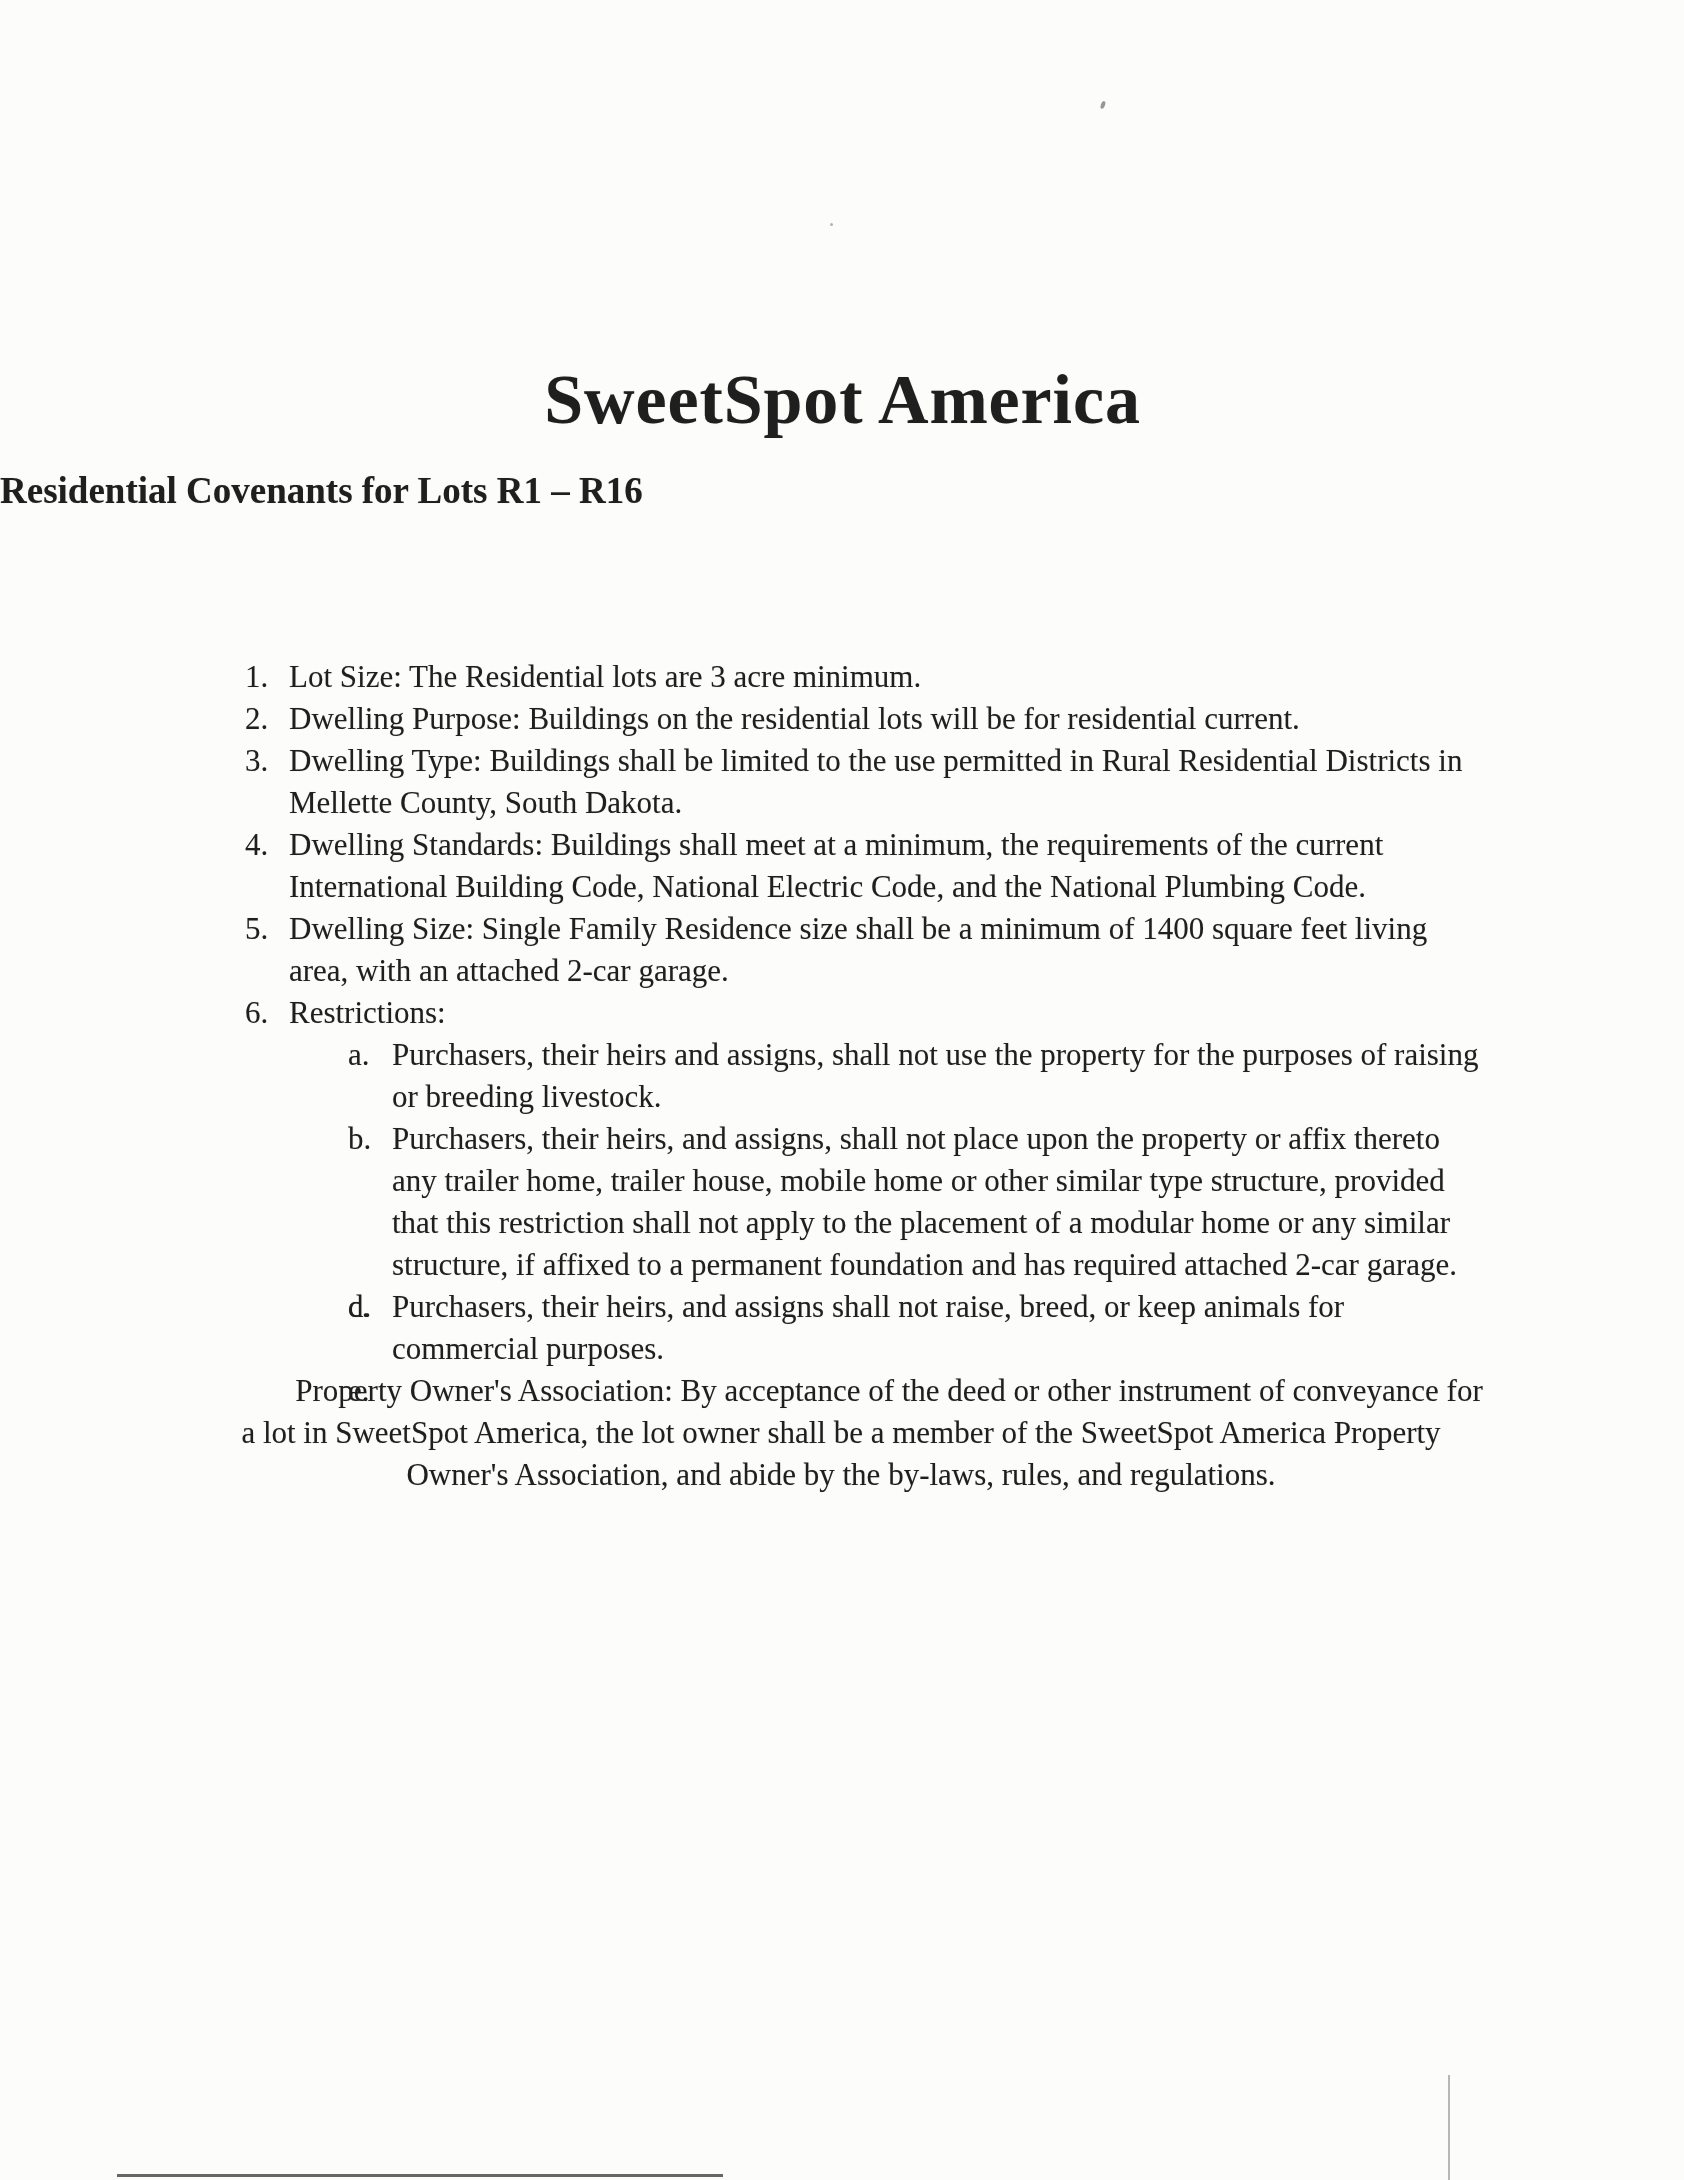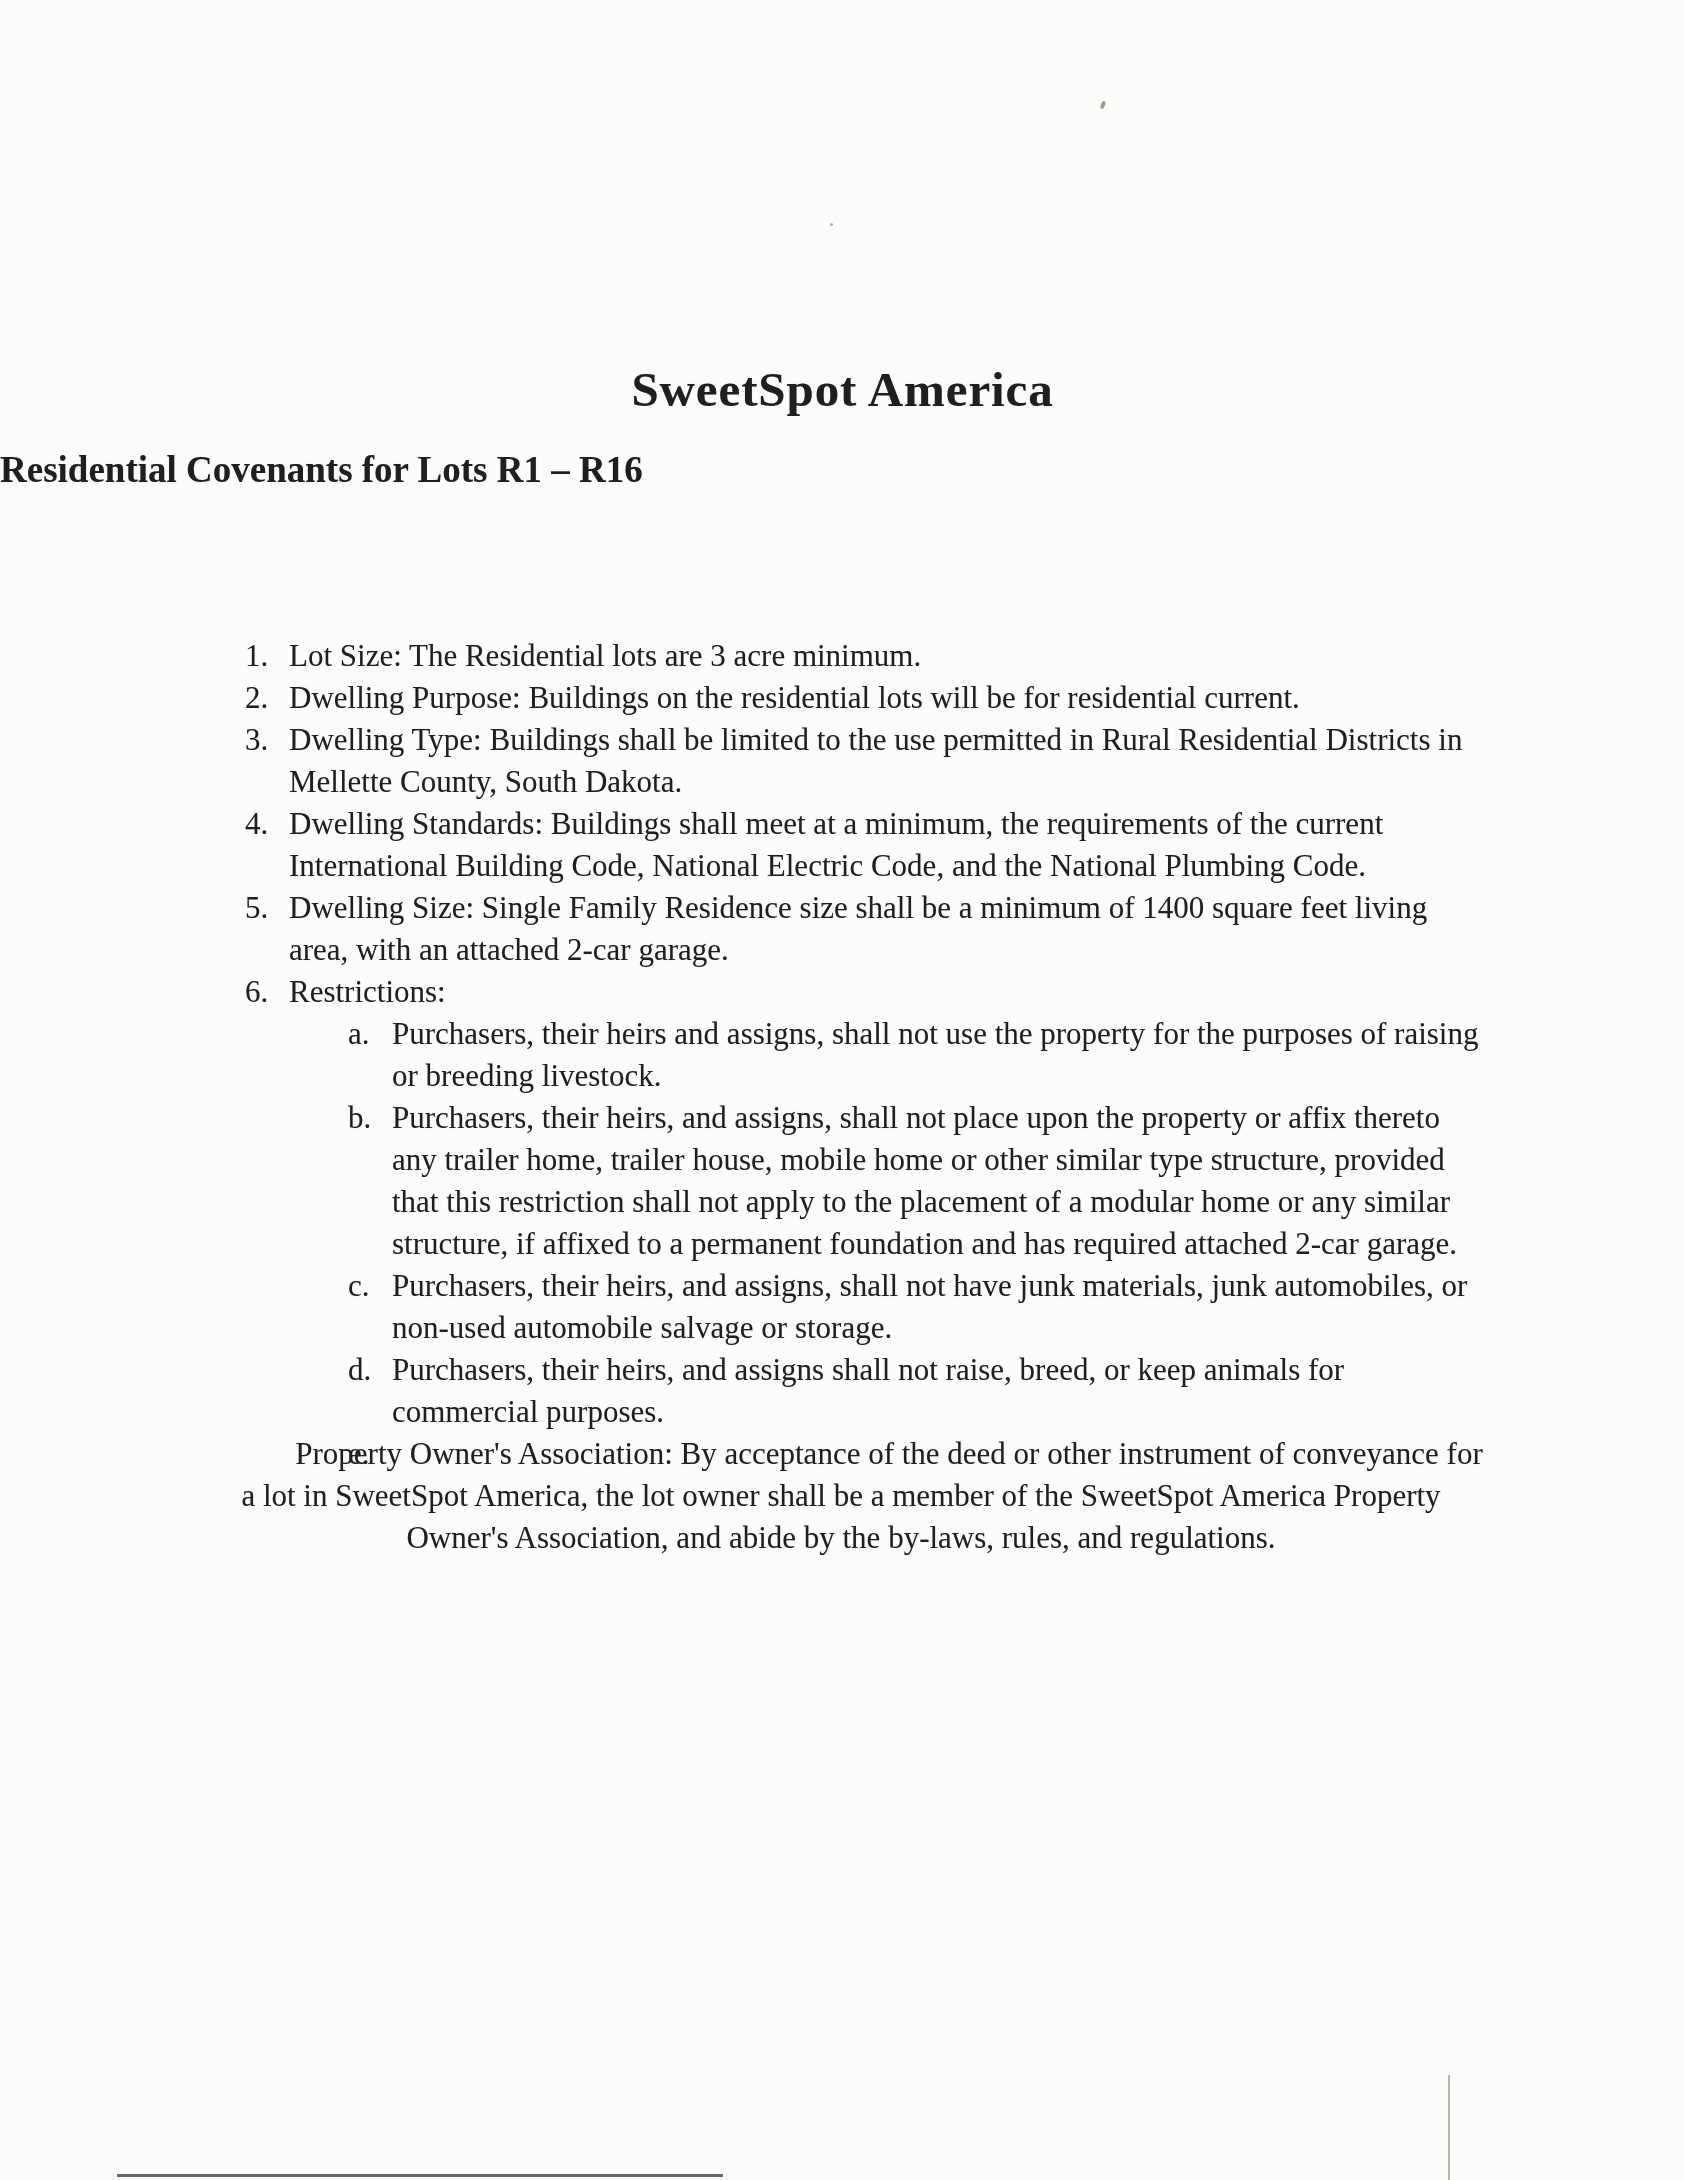--- a/index.html
+++ b/index.html
@@ -15,21 +15,21 @@
     background: #fcfcfa;
     overflow: hidden;
     font-family: "Liberation Serif", "DejaVu Serif", serif;
     color: #1f1f1f;
     text-shadow: 0 0 0.9px rgba(30,30,30,0.25);
   }
   .doc-title {
     margin: 0;
     padding-top: 365px;
     text-align: center;
-    font-size: 49px;
+    font-size: 70px;
     font-weight: bold;
     letter-spacing: 0.9px;
     line-height: 1;
   }
   .doc-subtitle {
     margin: 37px 0 0 0;
     text-align: left;
     font-size: 37px;
     font-weight: bold;
     line-height: 1;
@@ -152,21 +152,21 @@
 
       <div class="subitem">
         <span class="letter">a.</span><span class="text">Purchasers, their heirs and assigns, shall not use the property for the purposes of raising or breeding livestock.</span>
       </div>
 
       <div class="subitem">
         <span class="letter">b.</span><span class="text">Purchasers, their heirs, and assigns, shall not place upon the property or affix thereto any trailer home, trailer house, mobile home or other similar type structure, provided that this restriction shall not apply to the placement of a modular home or any similar structure, if affixed to a permanent foundation and has required attached 2-car garage.</span>
       </div>
 
       <div class="subitem">
-        <span class="letter">c.</span><span class="text">Purchasers, their heirs, and assigns, shall not have junk materials, junk automobiles, or non-used automobile salvage or storage.</span>
+        <span class="letter">c.</span>
       </div>
 
       <div class="subitem">
         <span class="letter">d.</span><span class="text">Purchasers, their heirs, and assigns shall not raise, breed, or keep animals for commercial purposes.</span>
       </div>
 
       <div class="subitem">
         <span class="letter">e.</span>
       </div>
 

